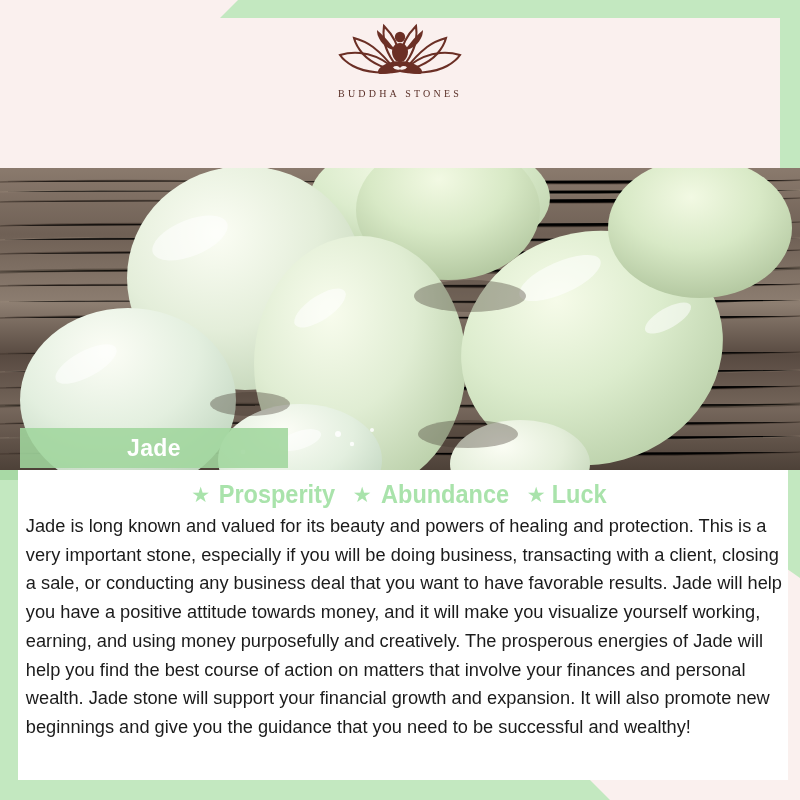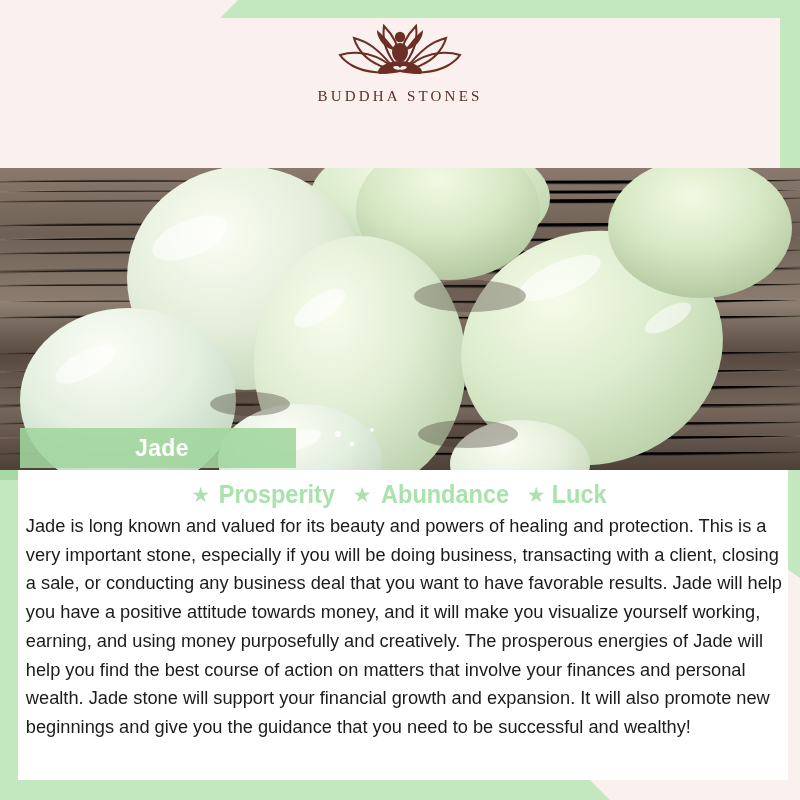--- a/index.html
+++ b/index.html
@@ -89,21 +89,21 @@
     box-sizing: border-box;
   }
   .logo-mark {
     width: 148px;
     height: 62px;
     display: block;
   }
   .brand-name {
     margin-top: 4px;
     font-family: "Liberation Serif", serif;
-    font-size: 15px;
+    font-size: 10px;
     letter-spacing: 3.2px;
     color: #5a3028;
     font-weight: 400;
   }
 
   
   .title-panel {
     position: absolute;
     left: 163px;
     top: 117px;
@@ -147,21 +147,20 @@
     position: absolute;
     left: 20px;
     top: 428px;
     width: 268px;
     height: 40px;
     background: rgba(160, 214, 157, 0.88);
     z-index: 5;
     display: flex;
     align-items: center;
     justify-content: center;
-    padding-left: 8px;
   }
   .stone-band-label {
     font-family: "Liberation Sans", sans-serif;
     font-size: 23px;
     font-weight: bold;
     color: #ffffff;
     letter-spacing: 0.4px;
   }
 
   

